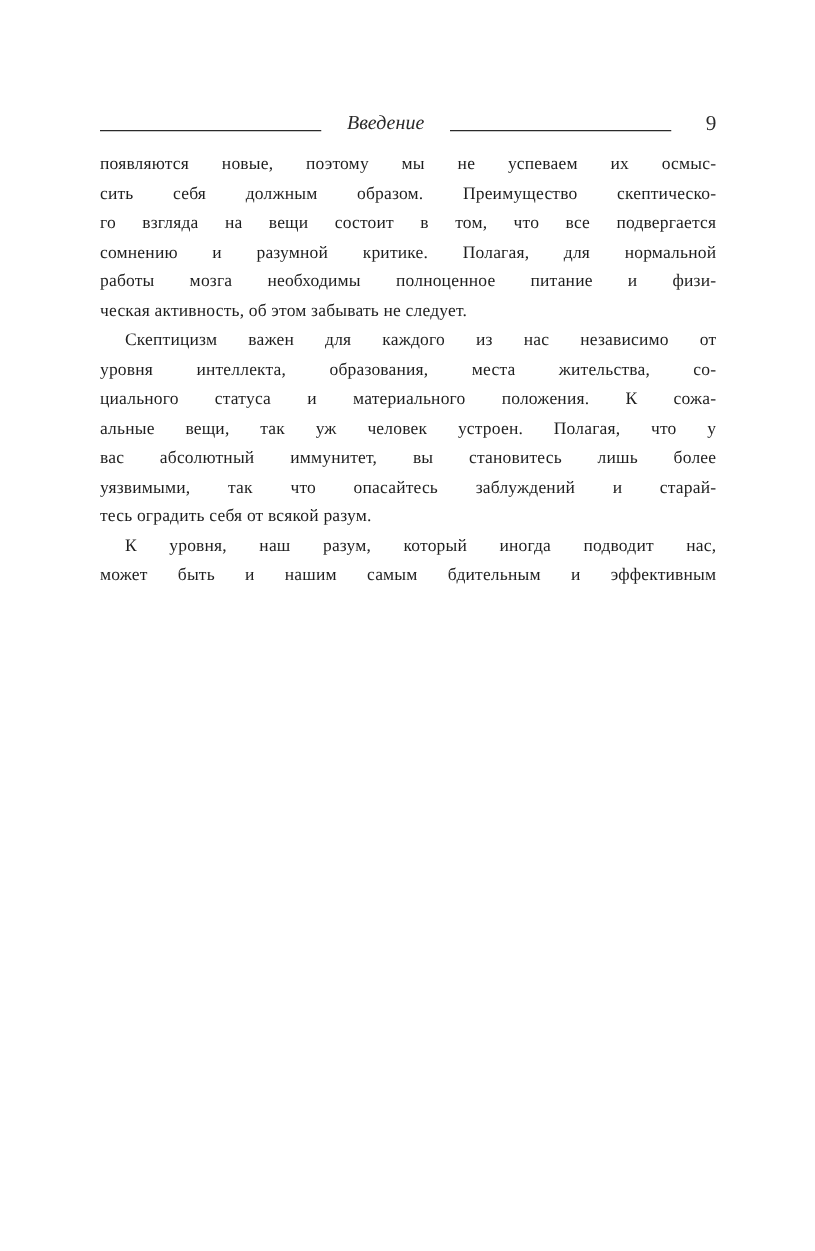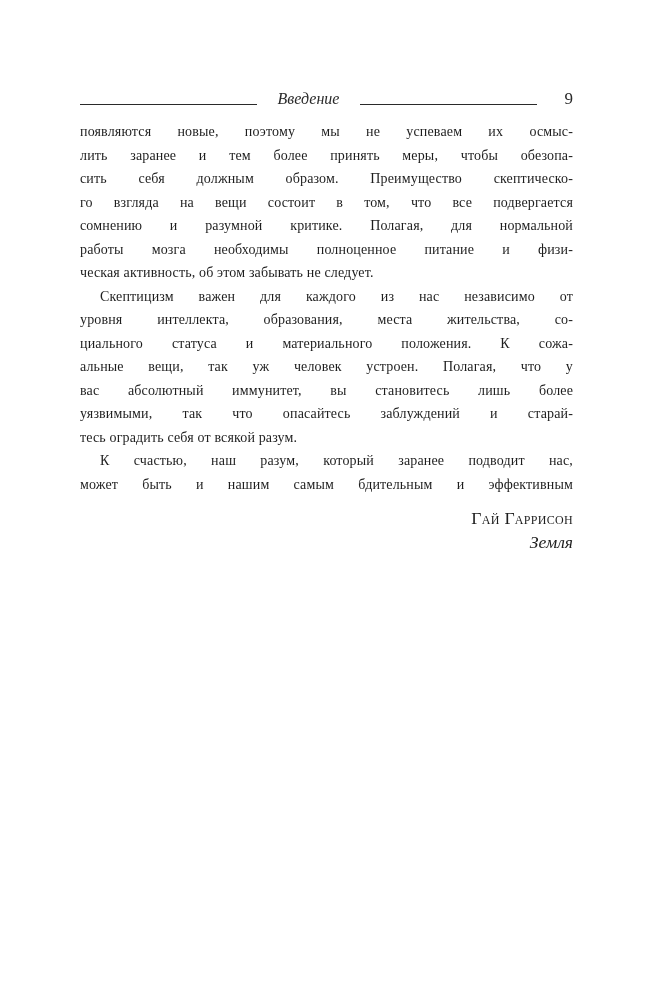--- a/index.html
+++ b/index.html
@@ -94,39 +94,34 @@
   <div class="running-head">
     <div class="rule"></div>
     <span class="section-title">Введение</span>
     <div class="rule"></div>
     <span class="page-number">9</span>
   </div>
 
   <div class="body-text">
     <p>
       <span class="line">появляются новые, поэтому мы не успеваем их осмыс-</span>
-      <span class="line">лить заранее и тем более принять меры, чтобы обезопа-</span>
       <span class="line">сить себя должным образом. Преимущество скептическо-</span>
       <span class="line">го взгляда на вещи состоит в том, что все подвергается</span>
       <span class="line">сомнению и разумной критике. Полагая, для нормальной</span>
       <span class="line">работы мозга необходимы полноценное питание и физи-</span>
       <span class="line last">ческая активность, об этом забывать не следует.</span>
     </p>
     <p>
       <span class="line first-indent">Скептицизм важен для каждого из нас независимо от</span>
       <span class="line">уровня интеллекта, образования, места жительства, со-</span>
       <span class="line">циального статуса и материального положения. К сожа-</span>
       <span class="line">альные вещи, так уж человек устроен. Полагая, что у</span>
       <span class="line">вас абсолютный иммунитет, вы становитесь лишь более</span>
       <span class="line">уязвимыми, так что опасайтесь заблуждений и старай-</span>
       <span class="line last">тесь оградить себя от всякой разум.</span>
     </p>
     <p>
-      <span class="line first-indent">К счастью, наш разум, который заранее подводит нас,</span>
+      <span class="line first-indent">К уровня, наш разум, который иногда подводит нас,</span>
       <span class="line">может быть и нашим самым бдительным и эффективным</span>
     </p>
   </div>
 
-  <div class="attribution">
-    <div class="author">Гай Гаррисон</div>
-    <div class="work">Земля</div>
-  </div>
 </div>
 
 </body></html>

